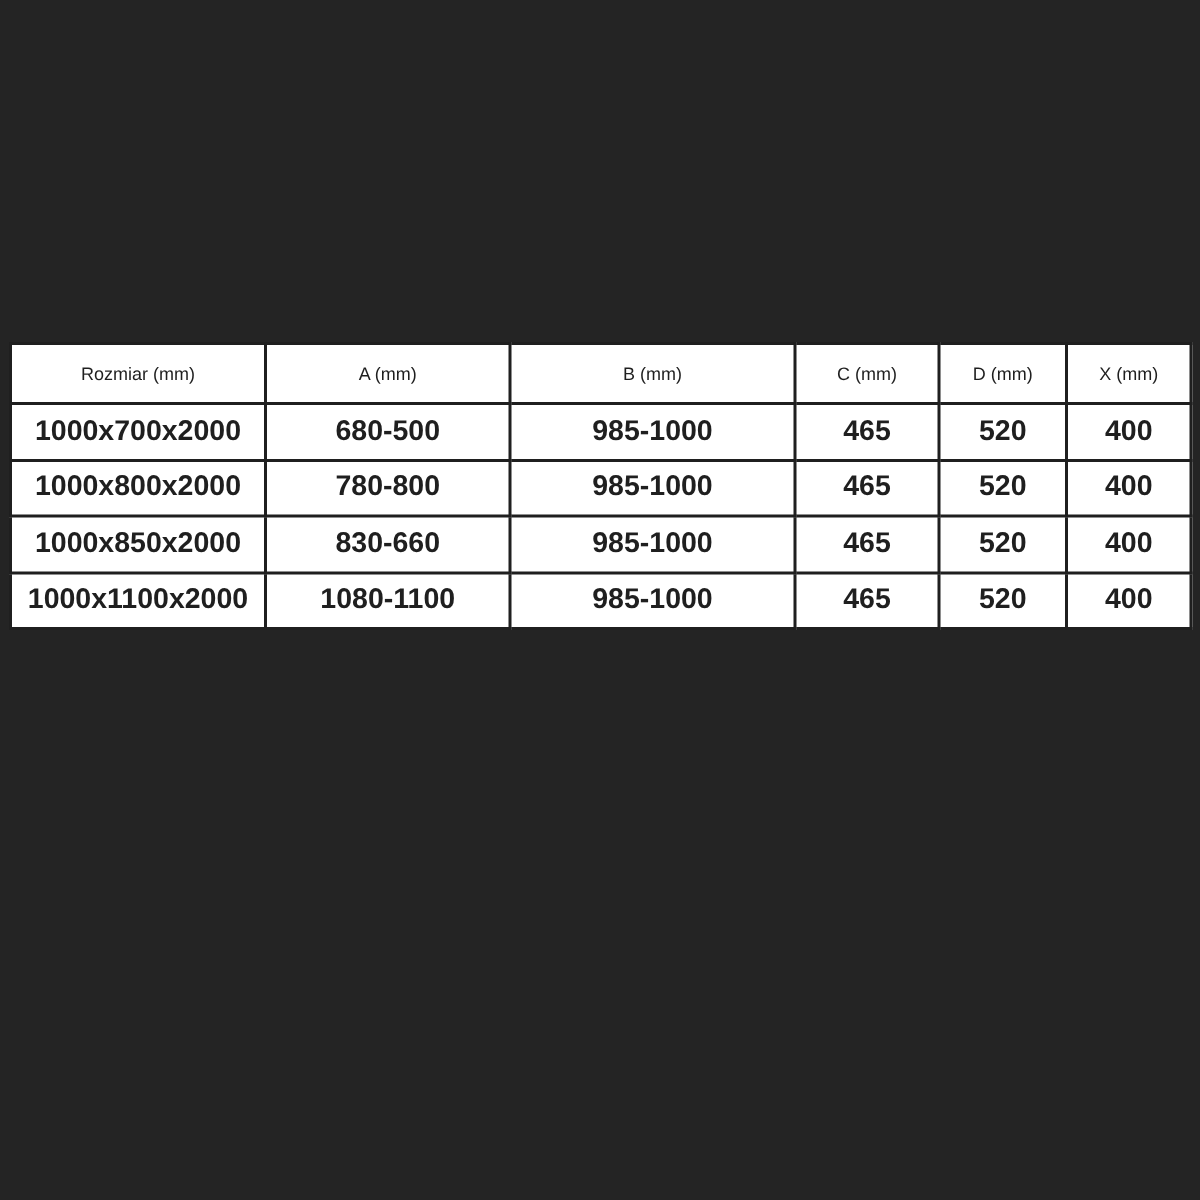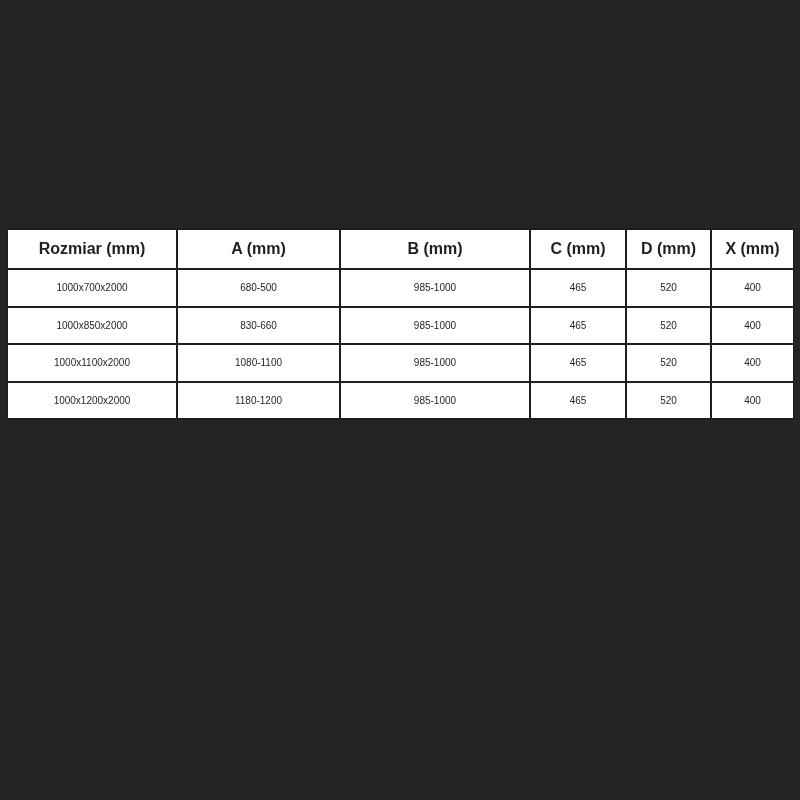--- a/index.html
+++ b/index.html
@@ -37,27 +37,27 @@
     border: 2px solid #1f1f1f;
     text-align: center;
     vertical-align: middle;
     color: #1f1f1f;
     padding: 0;
     overflow: hidden;
     white-space: nowrap;
   }
   table.size-table th {
     height: 38px;
-    font-size: 16px;
-    font-weight: bold;
+    font-size: 12px;
+    font-weight: normal;
   }
   table.size-table td {
     height: 35.5px;
-    font-size: 10px;
-    font-weight: normal;
+    font-size: 19px;
+    font-weight: bold;
   }
 </style>
 </head>
 <body>
 
 <div class="table-wrap">
   <table class="size-table">
     <colgroup>
       <col class="c0">
         <col class="c1">
@@ -79,38 +79,38 @@
     <tbody>
         <tr>
           <td>1000x700x2000</td>
           <td>680-500</td>
           <td>985-1000</td>
           <td>465</td>
           <td>520</td>
           <td>400</td>
         </tr>
         <tr>
+          <td>1000x800x2000</td>
+          <td>780-800</td>
+          <td>985-1000</td>
+          <td>465</td>
+          <td>520</td>
+          <td>400</td>
+        </tr>
+        <tr>
           <td>1000x850x2000</td>
           <td>830-660</td>
           <td>985-1000</td>
           <td>465</td>
           <td>520</td>
           <td>400</td>
         </tr>
         <tr>
           <td>1000x1100x2000</td>
           <td>1080-1100</td>
           <td>985-1000</td>
           <td>465</td>
           <td>520</td>
           <td>400</td>
         </tr>
-        <tr>
-          <td>1000x1200x2000</td>
-          <td>1180-1200</td>
-          <td>985-1000</td>
-          <td>465</td>
-          <td>520</td>
-          <td>400</td>
-        </tr>
       </tbody>
   </table>
 </div>
 
 </body></html>

